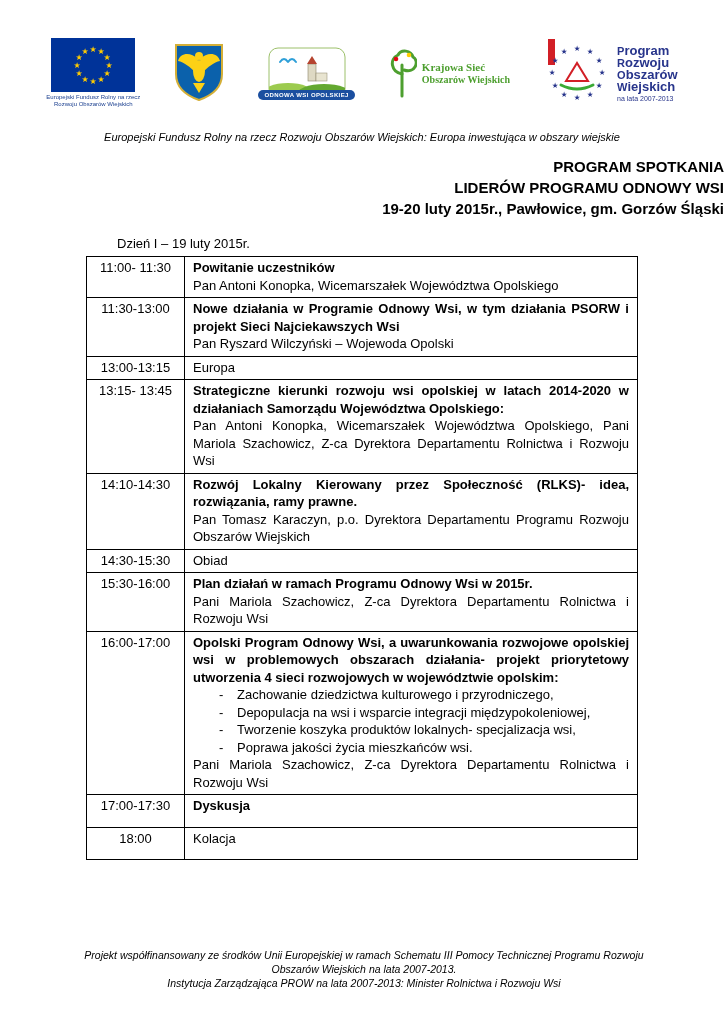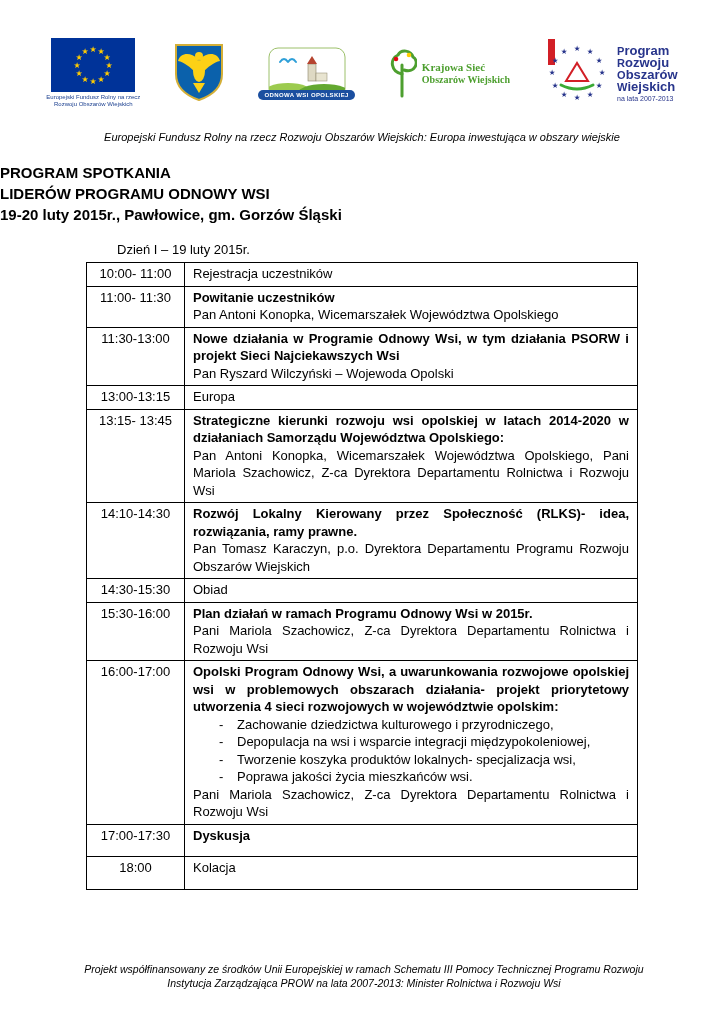--- a/index.html
+++ b/index.html
@@ -37,21 +37,21 @@
   .prow-line { font-size: 13px; line-height: 11px; color: #27348b; font-weight: bold; }
   .prow-line::first-letter { font-weight: bold; font-size: 11px; }
   .prow-years { font-size: 7px; color: #27348b; margin-top: 2px; }
 
   
   .funding-line {
     margin-top: 14px; text-align: center;
     font-style: italic; font-size: 11px; line-height: 14px;
   }
   .title-block {
-    margin-top: 18px; text-align: left;
+    margin-top: 12px; text-align: right;
     font-weight: bold; font-size: 15px; line-height: 21px;
   }
   .day-heading { margin: 16px 117px 4px; font-size: 13px; line-height: 17px; }
 
   
   table.agenda {
     margin: 0 86px; width: 552px;
     border-collapse: collapse; table-layout: fixed;
     font-size: 13px;
   }
@@ -184,26 +184,20 @@
     <div>PROGRAM SPOTKANIA</div>
     <div>LIDERÓW PROGRAMU ODNOWY WSI</div>
     <div>19-20 luty 2015r., Pawłowice, gm. Gorzów Śląski</div>
   </div>
 
   <div class="day-heading">Dzień I – 19 luty 2015r.</div>
 
   <table class="agenda">
     <tbody>
         <tr>
-          <td class="time-cell">10:00- 11:00</td>
-          <td class="content-cell">
-            <div class="seg">Rejestracja uczestników</div>
-          </td>
-        </tr>
-        <tr>
           <td class="time-cell">11:00- 11:30</td>
           <td class="content-cell">
             <div class="seg bold">Powitanie uczestników</div>
             <div class="seg">Pan Antoni Konopka, Wicemarszałek Województwa Opolskiego</div>
           </td>
         </tr>
         <tr>
           <td class="time-cell">11:30-13:00</td>
           <td class="content-cell">
             <div class="seg bold">Nowe działania w Programie Odnowy Wsi, w tym działania PSORW i projekt Sieci Najciekawszych Wsi</div>
@@ -276,16 +270,17 @@
           <td class="time-cell">18:00</td>
           <td class="content-cell">
             <div class="seg">Kolacja</div>
           </td>
         </tr>
       </tbody>
   </table>
 
   <div class="footer">
     <div>Projekt współfinansowany ze środków Unii Europejskiej w ramach Schematu III Pomocy Technicznej Programu Rozwoju</div>
+    <div>Obszarów Wiejskich na lata 2007-2013.</div>
     <div>Instytucja Zarządzająca PROW na lata 2007-2013: Minister Rolnictwa i Rozwoju Wsi</div>
   </div>
 
 </div>
 
 </body></html>

